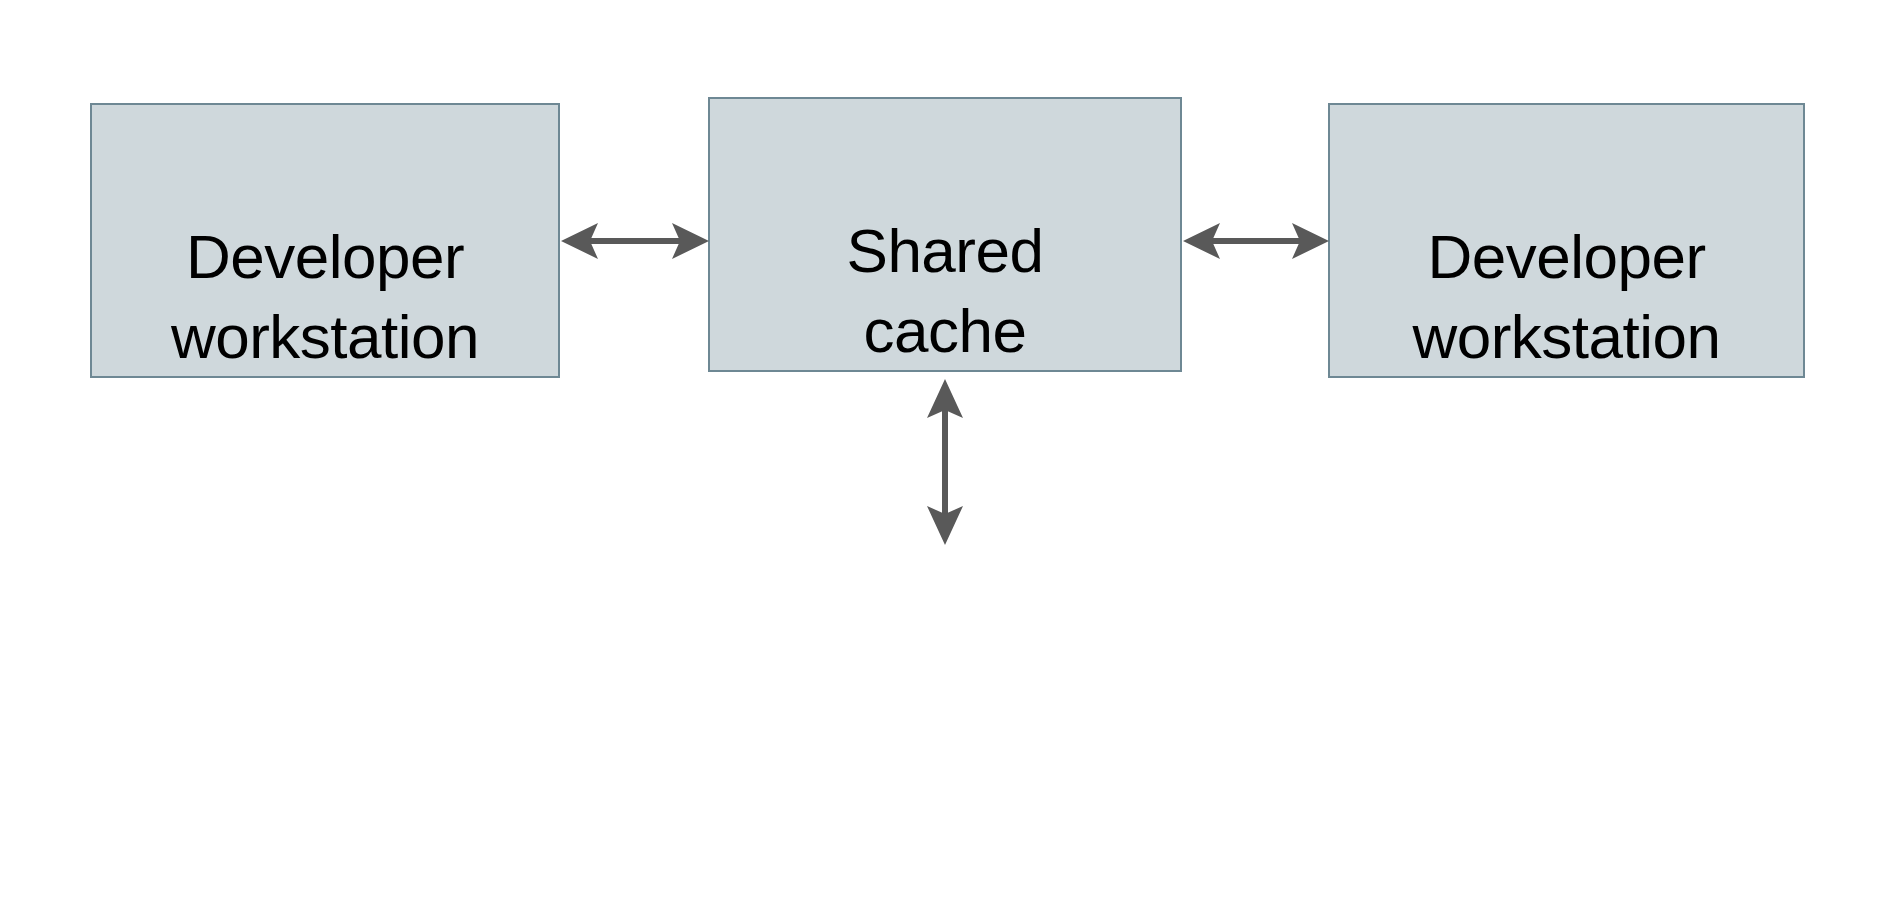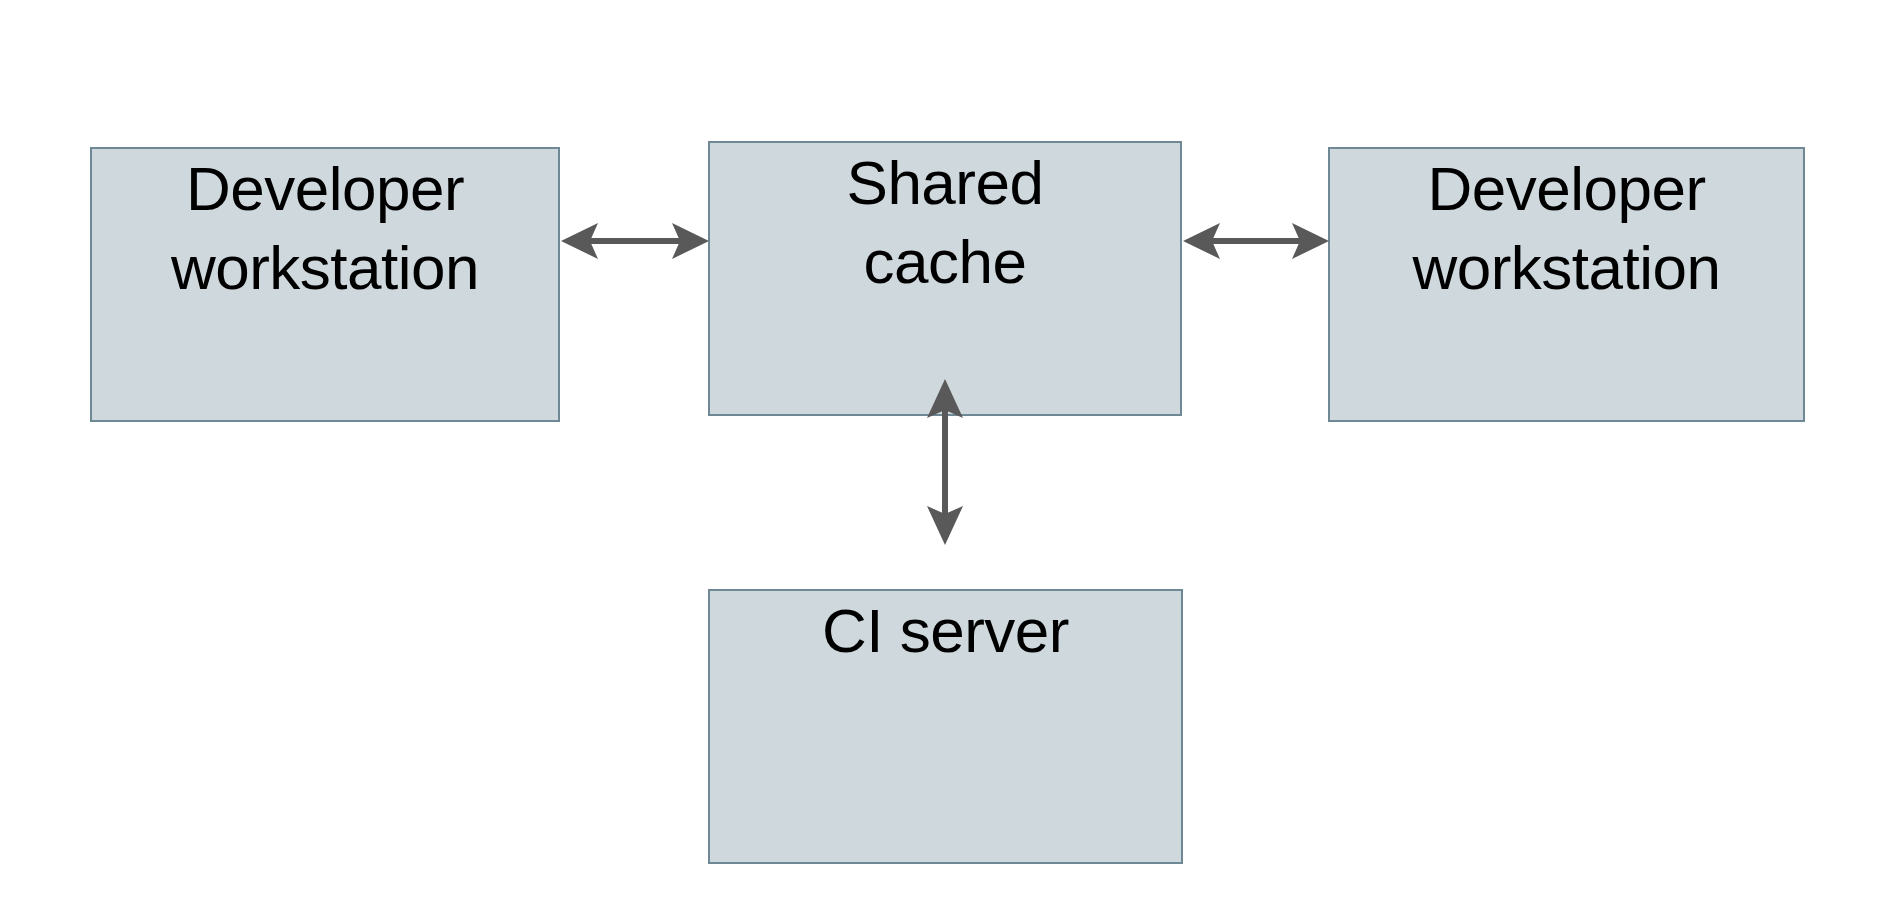--- a/index.html
+++ b/index.html
@@ -16,30 +16,29 @@
     height: 922px;
     background: #ffffff;
     overflow: hidden;
   }
   .node {
     position: absolute;
     box-sizing: border-box;
     background: #cfd8dc;
     border: 2px solid #6e8894;
     display: flex;
-    align-items: flex-start;
+    align-items: flex-end;
     justify-content: center;
     text-align: center;
     color: #000000;
     font-size: 62px;
     line-height: 1.28;
     font-weight: 400;
     letter-spacing: -0.5px;
     white-space: pre-line;
-    margin-top: 44px;
   }
   .node-label {
     display: block;
     padding: 0 10px;
   }
   .connector {
     position: absolute;
     overflow: visible;
   }
 </style>
@@ -56,23 +55,20 @@
   <div class="node" style="left:708px; top:97px; width:474px; height:275px;">
     <span class="node-label">Shared
 cache</span>
   </div>
 
   <div class="node" style="left:1328px; top:103px; width:477px; height:275px;">
     <span class="node-label">Developer
 workstation</span>
   </div>
 
-  <div class="node" style="left:708px; top:545px; width:475px; height:275px;">
-    <span class="node-label">CI server</span>
-  </div>
 
   <svg class="connector" style="left:558px; top:214px; width:154px; height:54px;" viewBox="0 0 154 54">
     <g fill="#595959" stroke="none">
       <rect x="26" y="24" width="102" height="6"></rect>
       <path d="M 3 27 L 40 9 L 32 27 L 40 45 Z"></path>
       <path d="M 151 27 L 114 9 L 122 27 L 114 45 Z"></path>
     </g>
   </svg>
 
   <svg class="connector" style="left:1180px; top:214px; width:152px; height:54px;" viewBox="0 0 152 54">

